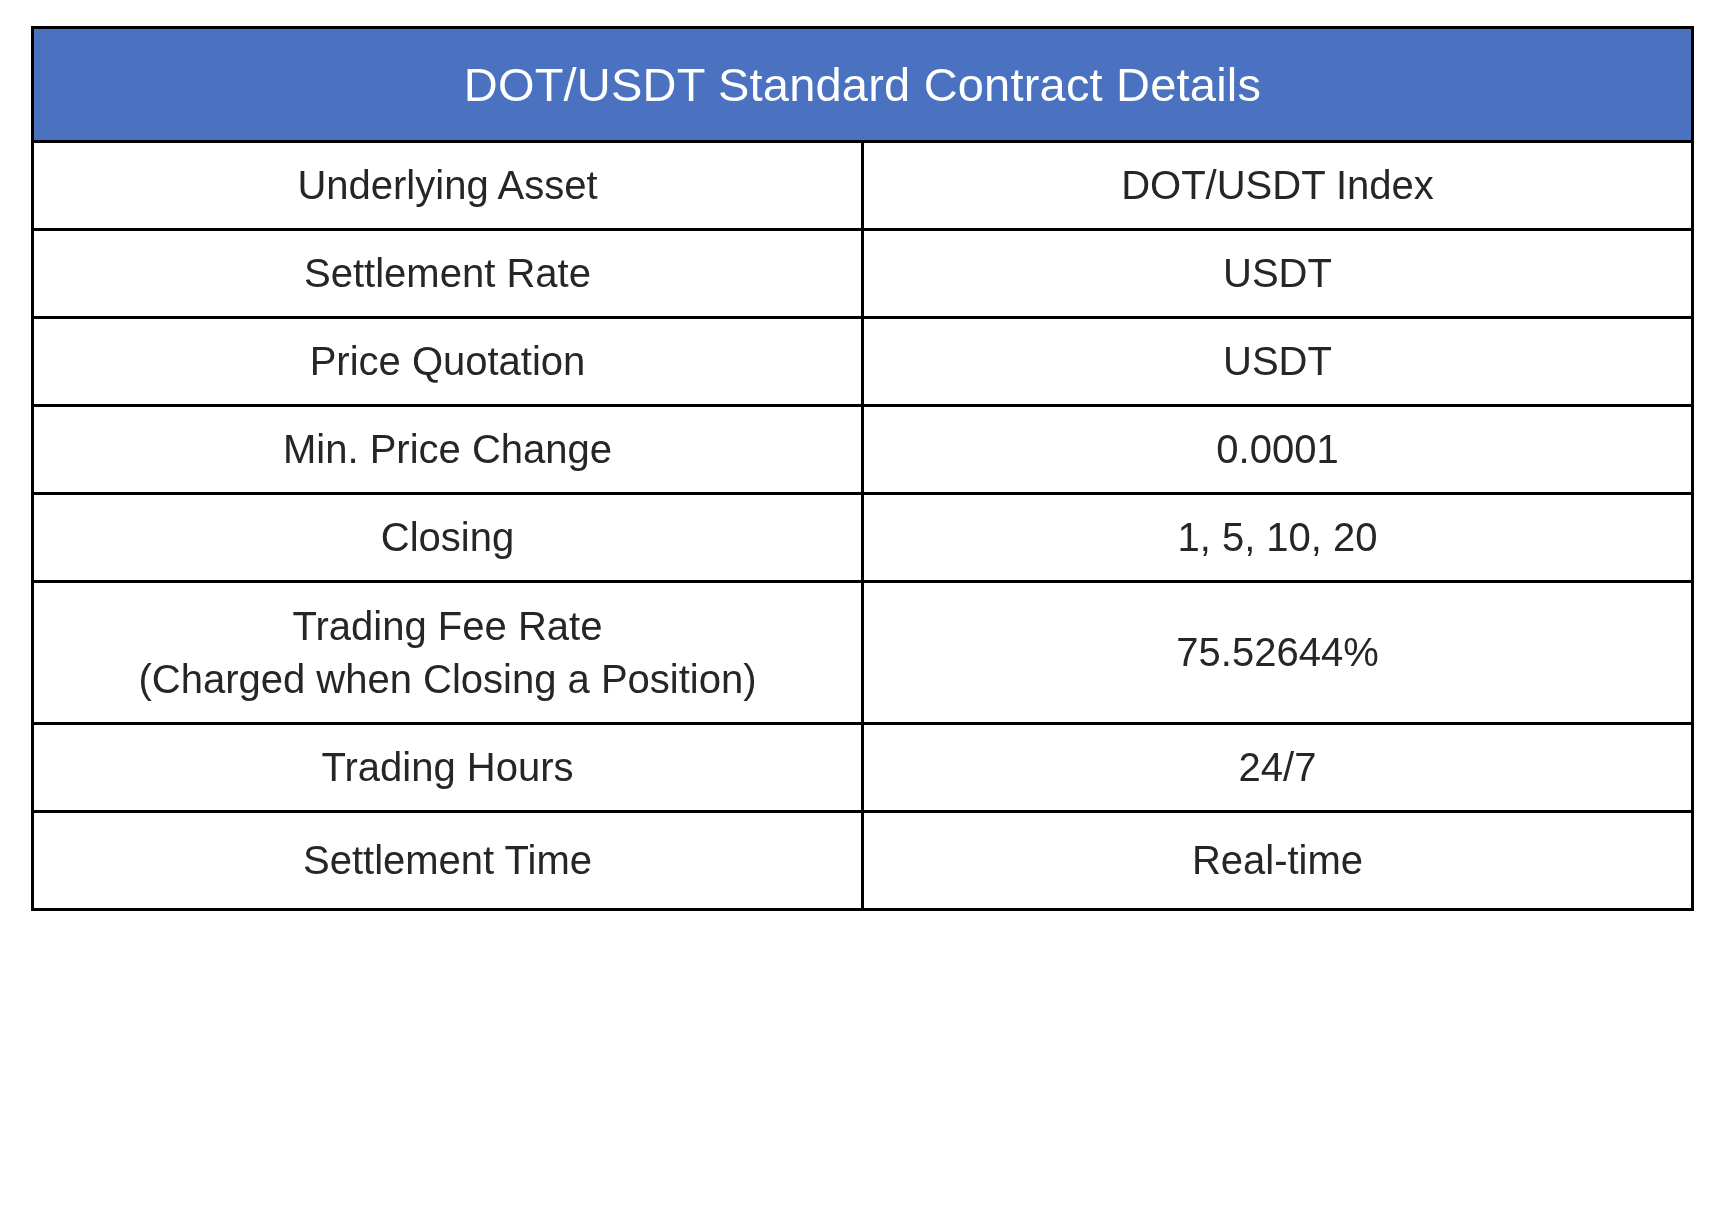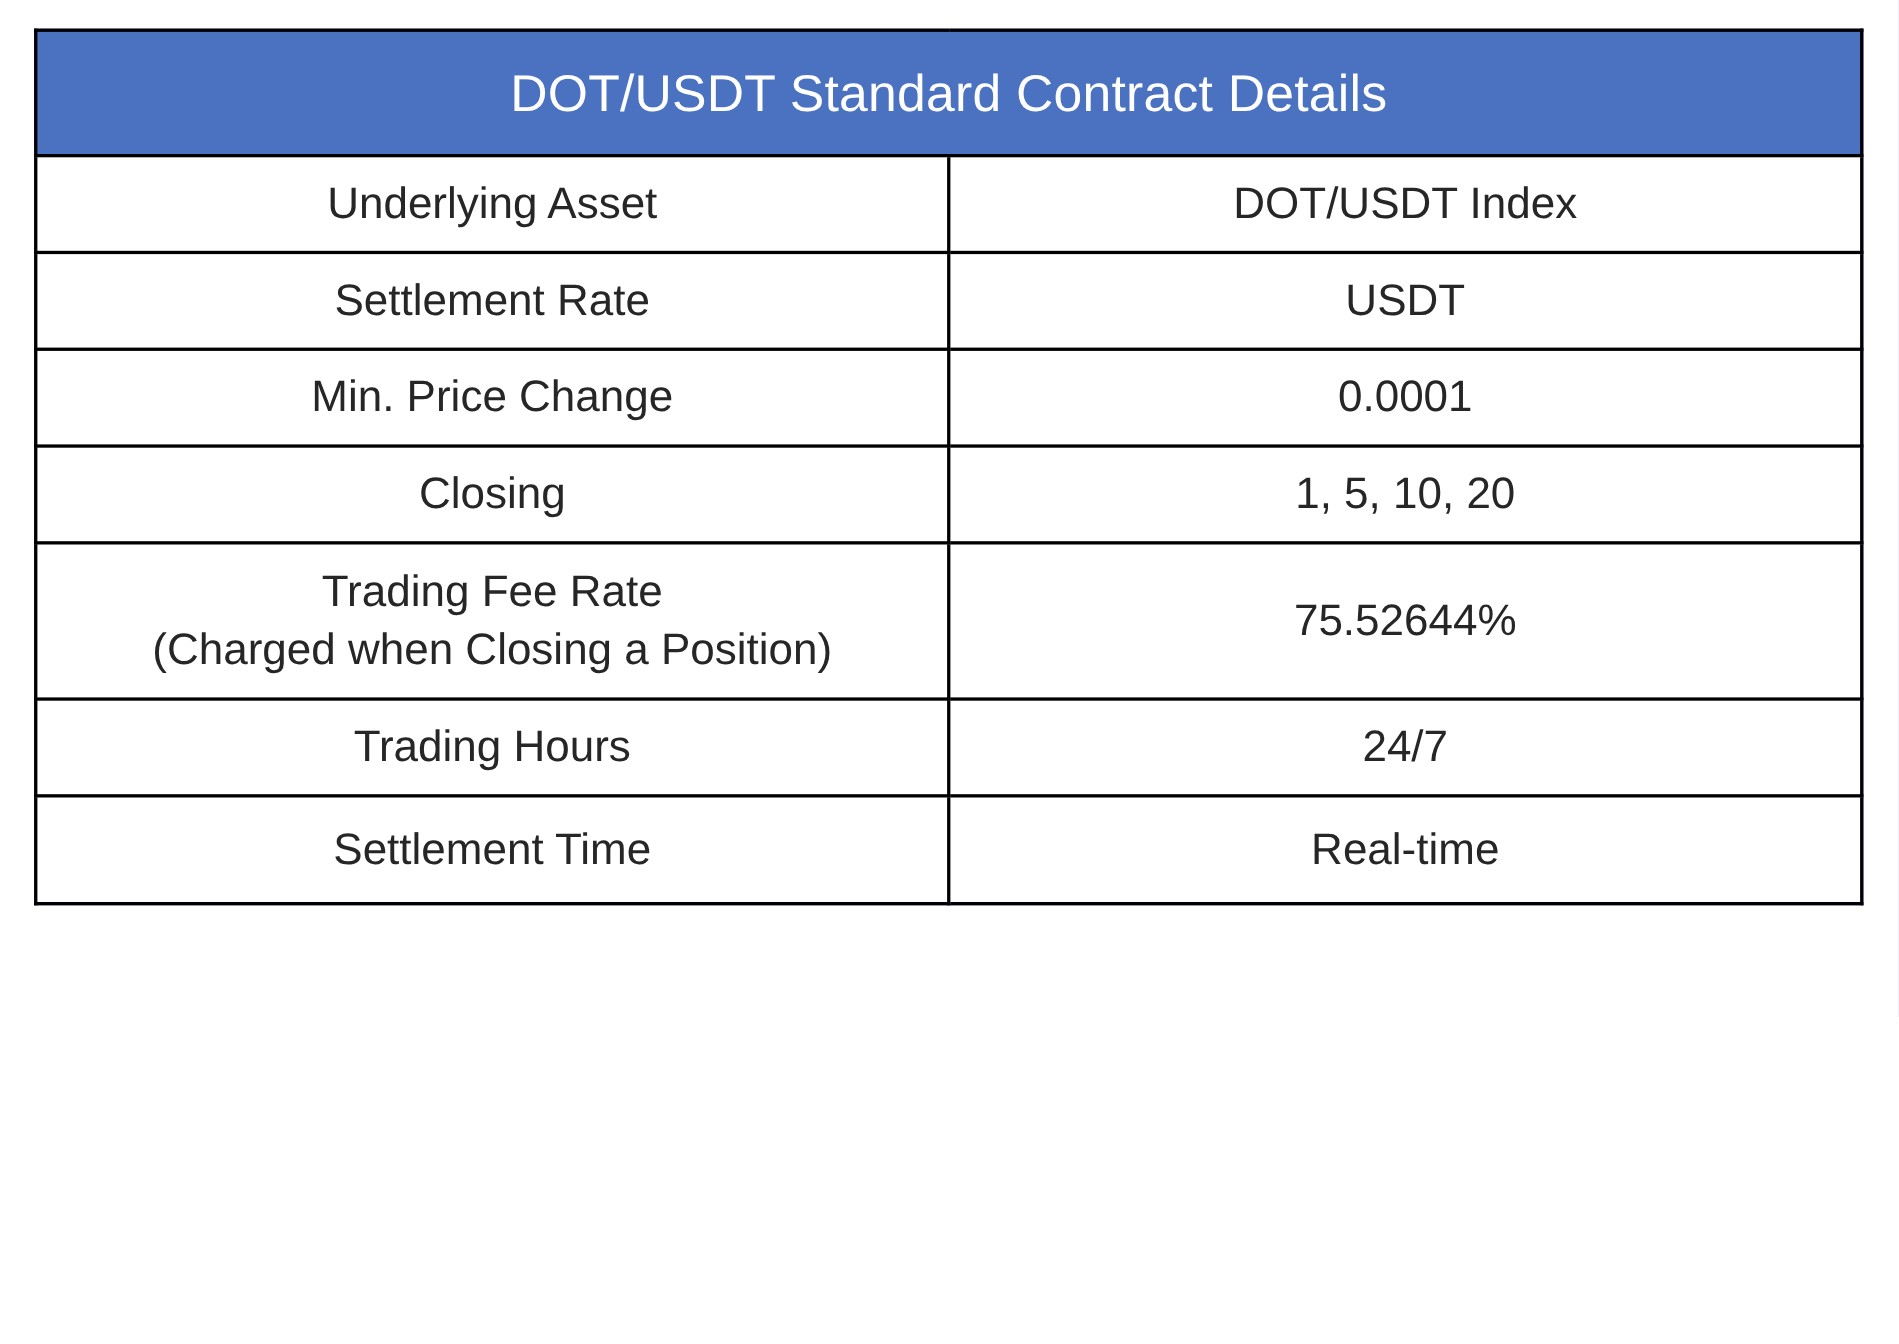--- a/index.html
+++ b/index.html
@@ -105,20 +105,28 @@
 
       <tr class="row-std">
         <td class="cell cell-label">
           <span class="line-main">Settlement Rate</span>
         </td>
         <td class="cell cell-value">
           <span class="line-main">USDT</span>
         </td>
       </tr>
 
+      <tr class="row-std">
+        <td class="cell cell-label">
+          <span class="line-main">Price Quotation</span>
+        </td>
+        <td class="cell cell-value">
+          <span class="line-main">USDT</span>
+        </td>
+      </tr>
 
       <tr class="row-std">
         <td class="cell cell-label">
           <span class="line-main">Min. Price Change</span>
         </td>
         <td class="cell cell-value">
           <span class="line-main">0.0001</span>
         </td>
       </tr>
 

